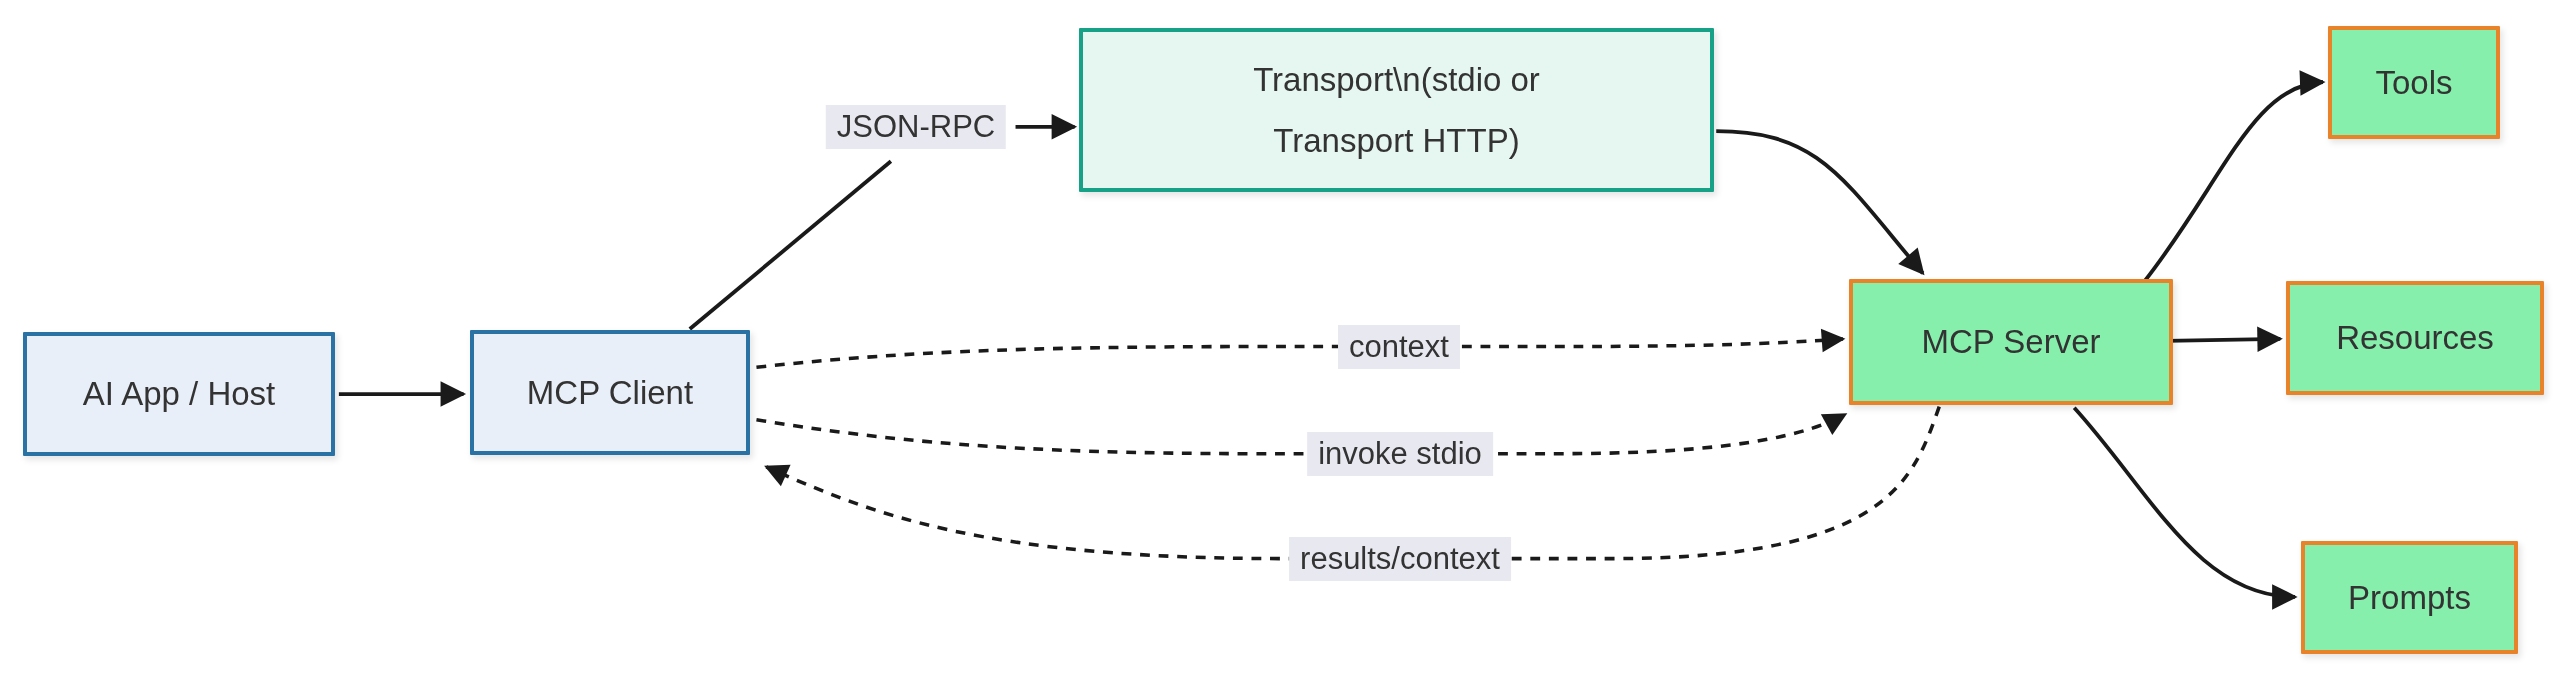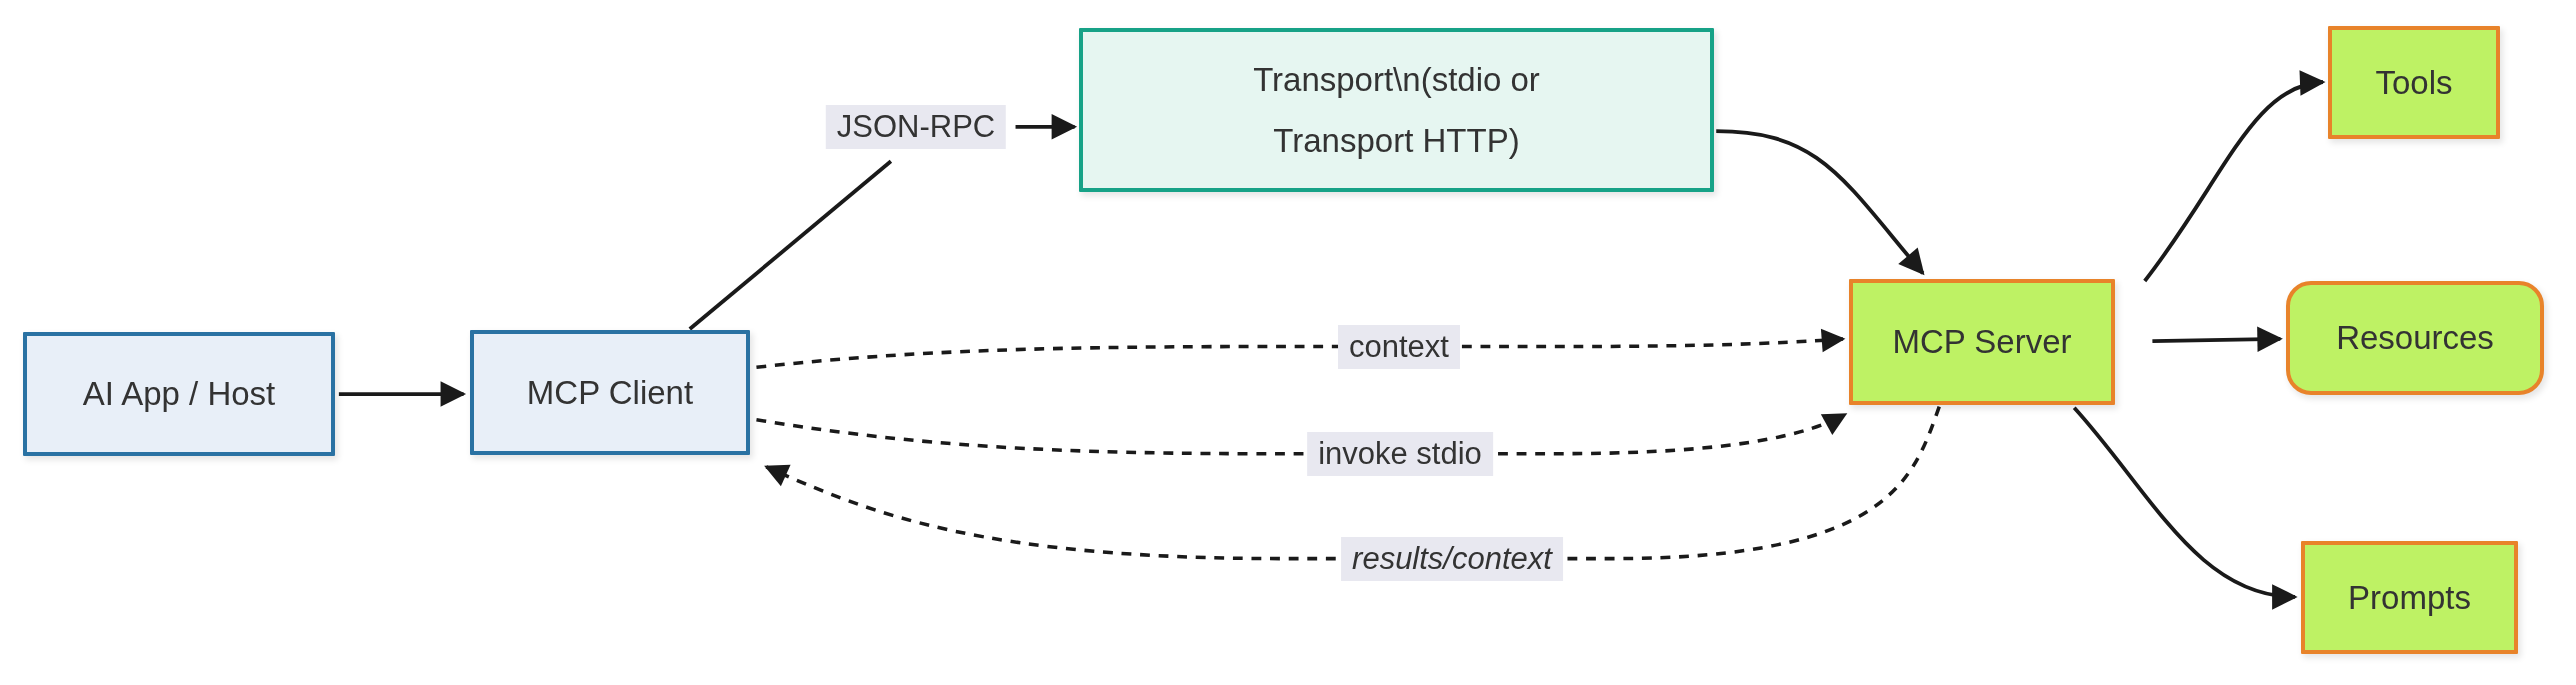--- a/index.html
+++ b/index.html
@@ -17,21 +17,21 @@
     display:flex;align-items:center;justify-content:center;
     text-align:center;
     color:#333333;
     font-size:33px;
     border-radius:1.1px;
     box-shadow:2.7px 3.8px 6.6px rgba(0,0,0,0.10);
     z-index:2;
   }
   .node-blue{background:#e8eff8;border:4.4px solid #2a72a3;}
   .node-teal{background:#e6f6f1;border:4.4px solid #17a287;}
-  .node-orange{background:#bef264;border:4.4px solid #e8832a;}
+  .node-orange{background:#86efac;border:4.4px solid #e8832a;}
   .node-transport{line-height:1.85;}
   .edge-label{
     position:absolute;
     transform:translate(-50%,-50%);
     background:#e8e8f0;
     color:#333333;
     font-size:31px;
     padding:4px 11px;
     white-space:nowrap;
     z-index:3;
@@ -79,38 +79,38 @@
     <span>MCP Client</span>
   </div>
 
   <div class="node node-teal node-transport" style="left:1079px;top:28px;width:635px;height:164px;">
     <div>
       <div>Transport\n(stdio or</div>
       <div>Transport HTTP)</div>
     </div>
   </div>
 
-  <div class="node node-orange" style="left:1849px;top:279px;width:266px;height:126px;">
+  <div class="node node-orange" style="left:1849px;top:279px;width:324px;height:126px;">
     <span>MCP Server</span>
   </div>
 
   <div class="node node-orange" style="left:2328px;top:26px;width:172px;height:113px;">
     <span>Tools</span>
   </div>
 
-  <div class="node node-orange" style="left:2286px;top:281px;width:258px;height:114px;border-radius:25px;">
+  <div class="node node-orange" style="left:2286px;top:281px;width:258px;height:114px;">
     <span>Resources</span>
   </div>
 
   <div class="node node-orange" style="left:2301px;top:541px;width:217px;height:113px;">
     <span>Prompts</span>
   </div>
 
   <div class="edge-label" style="left:916px;top:127px;">JSON-RPC</div>
 
   <div class="edge-label" style="left:1399px;top:347px;">context</div>
 
   <div class="edge-label" style="left:1400px;top:454px;">invoke stdio</div>
 
-  <div class="edge-label" style="left:1452px;top:559px;font-style:italic;">results/context</div>
+  <div class="edge-label" style="left:1400px;top:559px;">results/context</div>
 
 </div>
 
 
 </body></html>

